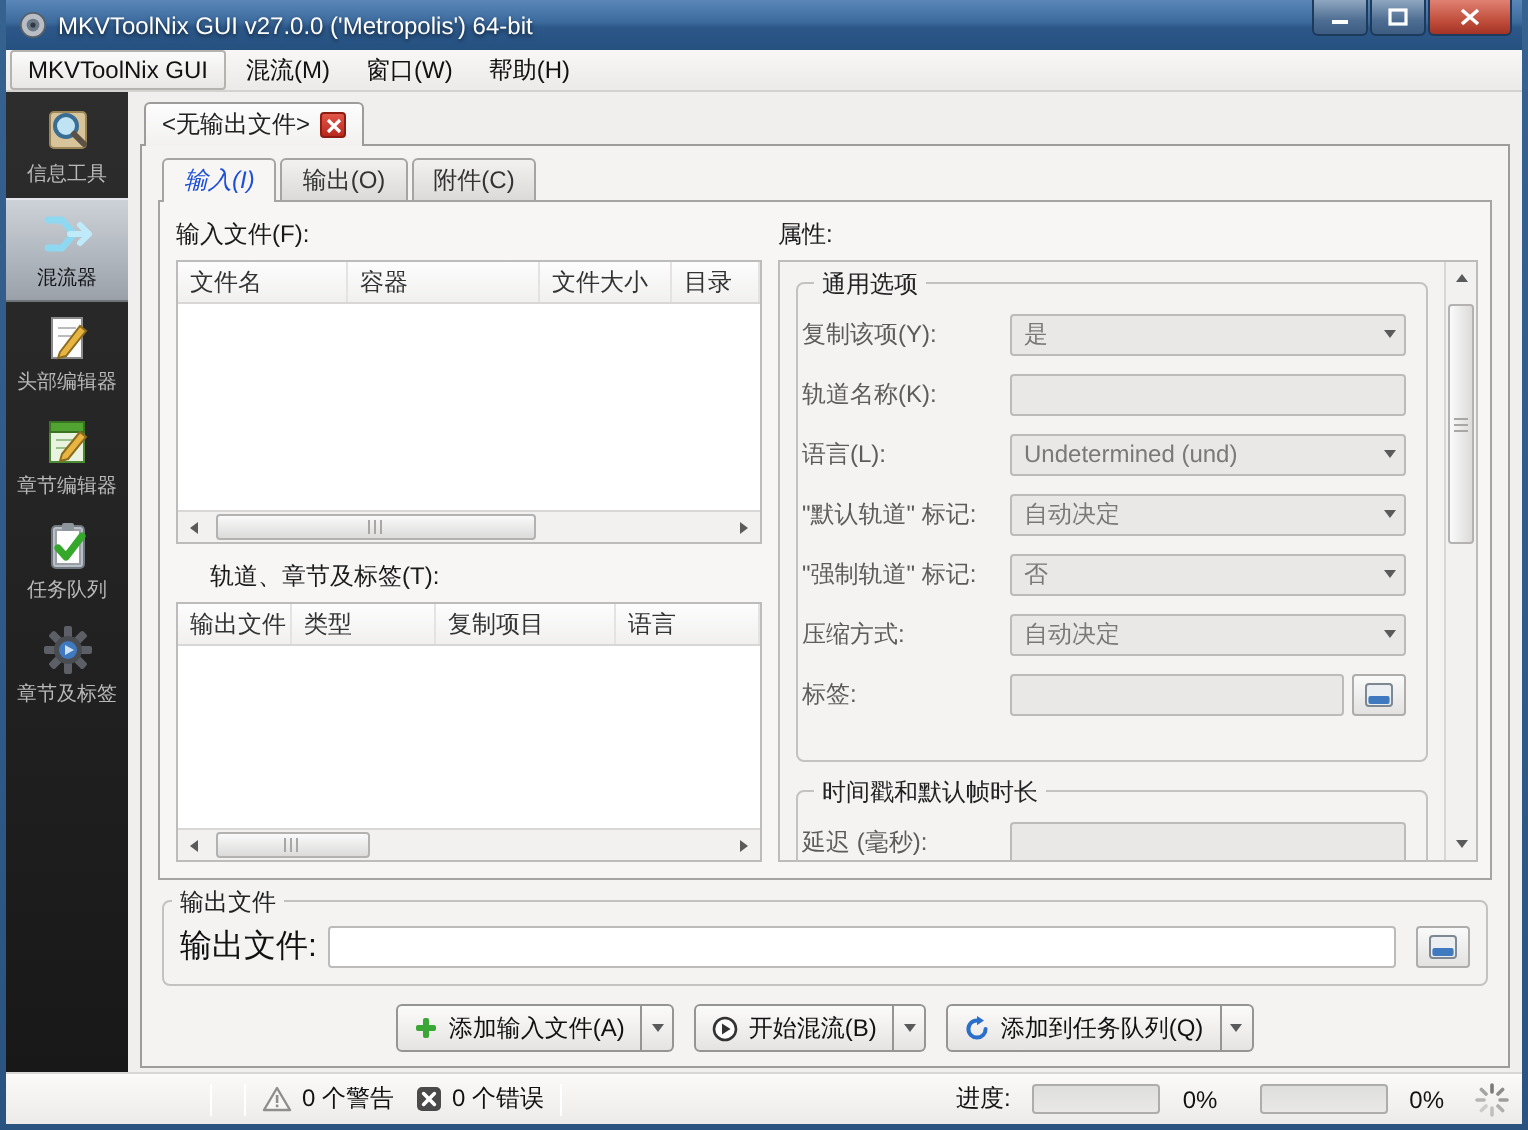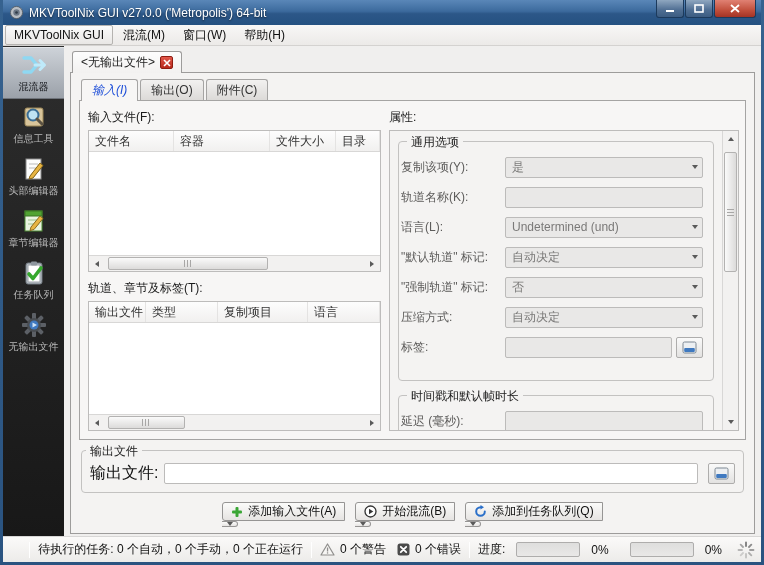--- a/index.html
+++ b/index.html
@@ -102,21 +102,21 @@
   .browse-btn { width:27px; height:21px; margin-left:4px; flex:none; border:1px solid #aeadac; border-radius:2px;
     background:linear-gradient(#fafafa,#e3e2e1); display:flex; align-items:center; justify-content:center; }
 
   
   .out-group { position:relative; border:1px solid #c3c2c1; border-radius:4px; margin:10px 2px 6px 2px; padding:12px 8px 8px 8px; background:#f4f3f2; }
   .out-group .gb-title { position:absolute; top:-8px; left:4px; background:#f4f3f2; padding:0 4px; }
   .out-row { display:flex; align-items:center; gap:6px; }
   .out-row .ol { flex:none; font-size:16px; color:#111; }
 
   .btn-row { height:30px; display:flex; align-items:center; justify-content:center; gap:10px; }
-  .split-btn { display:flex; height:24px;flex-direction:column; }
+  .split-btn { display:flex; height:24px; }
   .sb-main { display:flex; align-items:center; gap:5px; padding:0 8px; border:1px solid #969594; border-radius:3px 0 0 3px;
     background:linear-gradient(#fbfbfa,#e6e4e2); font-size:12px; color:#111; }
   .sb-arrow { width:16px; border:1px solid #969594; border-left:none; border-radius:0 3px 3px 0;
     background:linear-gradient(#fbfbfa,#e6e4e2); display:flex; align-items:center; justify-content:center; }
 
   
   .statusbar { height:26px; background:linear-gradient(#fbfaf9,#ecebe9); border-top:1px solid #d8d7d6;
     display:flex; align-items:center; padding:0 6px; font-size:12px; color:#111; }
   .sb-sep { width:1px; height:16px; background:#c6c5c4; border-right:1px solid #fff; margin:0 8px; }
   .sb-spacer { width:88px; }
@@ -158,34 +158,34 @@
   <div class="menubar">
     <span class="menu-item boxed">MKVToolNix GUI</span>
     <span class="menu-item">混流(M)</span>
     <span class="menu-item">窗口(W)</span>
     <span class="menu-item">帮助(H)</span>
   </div>
 
   <div class="body-row">
 
     <div class="sidebar">
-      <div class="side-item selected">
-        <svg width="26" height="26" viewBox="0 0 26 26">
-          <path d="M3 6 L10 6 L16 13 L10 20 L3 20" fill="none" stroke="#8fd8f2" stroke-width="3.4" stroke-linejoin="round" stroke-linecap="round"></path>
-          <path d="M14 13 L23 13 M19 8.5 L23.5 13 L19 17.5" fill="none" stroke="#bfeafa" stroke-width="3" stroke-linecap="round" stroke-linejoin="round"></path>
-        </svg>
-        <span class="lbl">混流器</span>
-      </div>
       <div class="side-item">
         <svg width="26" height="26" viewBox="0 0 26 26">
           <rect x="4" y="4" width="18" height="18" rx="2" fill="#d8c49a" stroke="#9a8657"></rect>
           <circle cx="12" cy="11" r="5.5" fill="#bfe3f2" stroke="#3a6d94" stroke-width="2"></circle>
           <line x1="16" y1="15" x2="21" y2="20" stroke="#5b5243" stroke-width="3" stroke-linecap="round"></line>
         </svg>
         <span class="lbl">信息工具</span>
+      </div>
+      <div class="side-item selected">
+        <svg width="26" height="26" viewBox="0 0 26 26">
+          <path d="M3 6 L10 6 L16 13 L10 20 L3 20" fill="none" stroke="#8fd8f2" stroke-width="3.4" stroke-linejoin="round" stroke-linecap="round"></path>
+          <path d="M14 13 L23 13 M19 8.5 L23.5 13 L19 17.5" fill="none" stroke="#bfeafa" stroke-width="3" stroke-linecap="round" stroke-linejoin="round"></path>
+        </svg>
+        <span class="lbl">混流器</span>
       </div>
       <div class="side-item">
         <svg width="26" height="26" viewBox="0 0 26 26">
           <rect x="5" y="3" width="15" height="20" fill="#fdfdfd" stroke="#8a8a8a"></rect>
           <line x1="8" y1="8" x2="17" y2="8" stroke="#bbb"></line>
             <line x1="8" y1="12" x2="17" y2="12" stroke="#bbb"></line>
           <path d="M9 20 L19 7 L22 9.5 L12 22 L8 23 Z" fill="#e8bココ43"></path>
           <path d="M9 20 L19 7 L22 9.5 L12 22 L8 23 Z" fill="#e8b543" stroke="#8d6c1e"></path>
         </svg>
         <span class="lbl">头部编辑器</span>
@@ -214,21 +214,21 @@
           <g fill="#5c6066">
             <rect x="11" y="1" width="4" height="24" rx="1"></rect>
             <rect x="11" y="1" width="4" height="24" rx="1" transform="rotate(45 13 13)"></rect>
             <rect x="11" y="1" width="4" height="24" rx="1" transform="rotate(90 13 13)"></rect>
             <rect x="11" y="1" width="4" height="24" rx="1" transform="rotate(135 13 13)"></rect>
           </g>
           <circle cx="13" cy="13" r="7" fill="#494d52"></circle>
           <circle cx="13" cy="13" r="4.5" fill="#3f79c0"></circle>
           <path d="M11.5 10.5 L16 13 L11.5 15.5 Z" fill="#cfe2f5"></path>
         </svg>
-        <span class="lbl">无输出文件</span>
+        <span class="lbl">章节及标签</span>
       </div>
     </div>
 
     <div class="main">
 
       <div class="file-tabbar">
         <div class="file-tab">
           <span>&lt;无输出文件&gt;</span>
           <span class="tab-close">
             <svg width="8" height="8" viewBox="0 0 8 8">
@@ -267,21 +267,21 @@
                   <div class="hscroll-thumb" style="left:1%; width:62%;">
                       <span class="grip-h"></span>
                     </div>
                 </div>
                 <div class="scroll-btn">
                     <span class="tri right"></span>
                   </div>
               </div>
             </div>
 
-            <div class="section-label" style="margin-top:8px;">轨道、章节及标签(T):</div>
+            <div class="section-label" style="margin-top:8px;margin-left:17px;">轨道、章节及标签(T):</div>
 
             <div class="tbl tracks">
               <div class="tbl-head">
                 <div class="th">输出文件</div>
                 <div class="th">类型</div>
                 <div class="th">复制项目</div>
                 <div class="th">语言</div>
               </div>
               <div class="tbl-body"></div>
               <div class="hscroll">
@@ -456,21 +456,20 @@
           </div>
         </div>
 
       </div>
     </div>
   </div>
 
   <div class="statusbar">
     <span class="sb-spacer"></span>
     <span class="sb-sep"></span>
-    <span class="sb-sec">待执行的任务: 0 个自动，0 个手动，0 个正在运行</span>
     <span class="sb-sep"></span>
     <span class="sb-sec">
       <svg width="15" height="13" viewBox="0 0 15 13">
         <path d="M7.5 1 L14 12 L1 12 Z" fill="#f7f6f4" stroke="#8f8e8c" stroke-width="1.2" stroke-linejoin="round"></path>
         <rect x="6.9" y="4.5" width="1.3" height="4" fill="#8f8e8c"></rect>
           <rect x="6.9" y="9.3" width="1.3" height="1.3" fill="#8f8e8c"></rect>
       </svg>
       <span>0 个警告</span>
       <svg width="13" height="13" viewBox="0 0 13 13" style="margin-left:6px;">
         <rect x="0.5" y="0.5" width="12" height="12" rx="2.5" fill="#4a4a4a"></rect>

